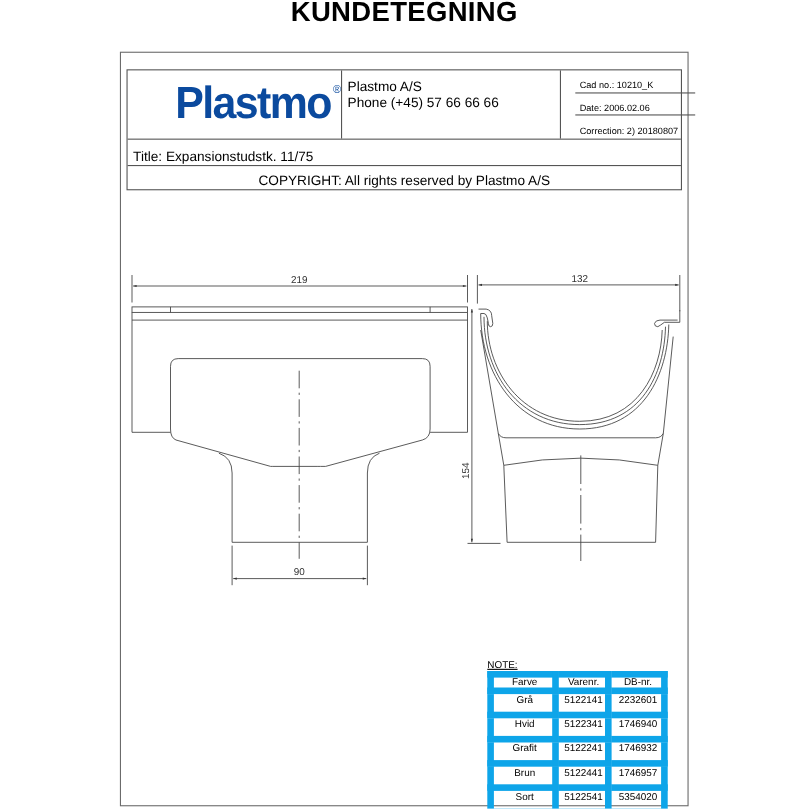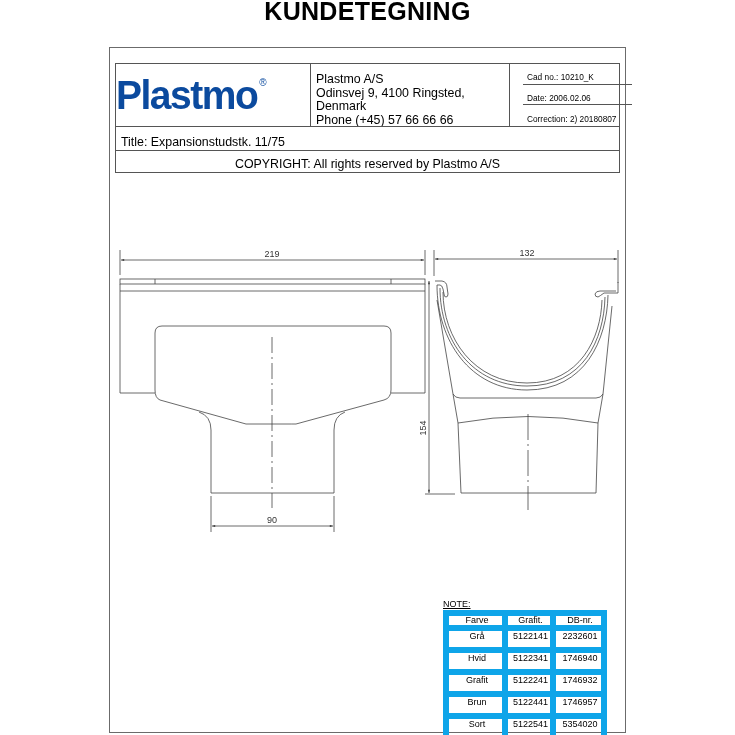--- a/index.html
+++ b/index.html
@@ -1,20 +1,20 @@
 <!DOCTYPE html>
 <html><head>
   <meta charset="utf-8">
   <style>
     html, body { margin: 0; padding: 0; background: #ffffff; }
     body { width: 735px; height: 735px; position: relative; overflow: hidden; font-family: "Liberation Sans", sans-serif; color: #000; }
     .page-heading { position: absolute; left: 0; top: 0; width: 735px; text-align: center; font-weight: bold; font-size: 25px; line-height: 22px; letter-spacing: 0.3px; }
     .outer-frame { position: absolute; left: 109px; top: 47px; width: 517px; height: 686px; border: 1px solid #6b6b6b; box-sizing: border-box; }
     .title-block { position: absolute; left: 115px; top: 63px; width: 505px; height: 110px; border: 1px solid #555; box-sizing: border-box; }
-    .tb-logo-cell { position: absolute; left: 0; top: 0; width: 194px; height: 62px; border-right: 1px solid #555; display: flex; align-items: center; justify-content: flex-start; }
+    .tb-logo-cell { position: absolute; left: 0; top: 0; width: 194px; height: 62px; border-right: 1px solid #555; display: flex; align-items: center; justify-content: flex-end; }
     .logo { font-family: "Liberation Sans", sans-serif; font-weight: bold; font-size: 39px; color: #0b4a9e; letter-spacing: -1.5px; transform: scaleY(1.05); }
     .logo sup { font-size: 10px; font-weight: normal; vertical-align: 22px; letter-spacing: 0; margin-left: 2px; }
     .tb-company-cell { position: absolute; left: 194px; top: 0; width: 200px; height: 62px; border-right: 1px solid #555; padding: 9px 3px 0 6px; box-sizing: border-box; font-size: 12.4px; line-height: 13.5px; }
     .tb-meta-cell { position: absolute; left: 394px; top: 0; width: 109px; height: 62px; }
     .meta-row { position: absolute; left: 13px; width: 109px; border-bottom: 1px solid #555; font-size: 8.3px; padding-left: 4px; box-sizing: border-box; }
     .meta-row.r1 { top: 0; height: 21px; padding-top: 8px; }
     .meta-row.r2 { top: 21px; height: 20px; padding-top: 8px; }
     .meta-row.r3 { top: 41px; height: 21px; padding-top: 9px; border-bottom: none; }
     .tb-title-row { position: absolute; left: 0; top: 62px; width: 503px; height: 24px; border-top: 1px solid #555; font-size: 12.4px; padding: 8px 0 0 5px; box-sizing: border-box; }
     .tb-copyright-row { position: absolute; left: 0; top: 86px; width: 503px; height: 22px; border-top: 1px solid #555; font-size: 12.4px; font-weight: normal; text-align: center; padding-top: 6px; box-sizing: border-box; }
@@ -35,21 +35,20 @@
 <div class="page-heading">KUNDETEGNING</div>
 
 <div class="outer-frame"></div>
 
 <div class="title-block">
   <div class="tb-logo-cell">
     <span class="logo"><span>Plastmo</span><sup>®</sup></span>
   </div>
   <div class="tb-company-cell">
     <div>Plastmo A/S</div>
-    <div>Odinsvej 9, 4100 Ringsted, Denmark</div>
     <div>Phone (+45) 57 66 66 66</div>
   </div>
   <div class="tb-meta-cell">
     <div class="meta-row r1">Cad no.: 10210_K</div>
     <div class="meta-row r2">Date: 2006.02.06</div>
     <div class="meta-row r3">Correction: 2) 20180807</div>
   </div>
   <div class="tb-title-row">Title: Expansionstudstk. 11/75</div>
   <div class="tb-copyright-row">COPYRIGHT: All rights reserved by Plastmo A/S</div>
 </div>
@@ -122,21 +121,21 @@
   <text x="272" y="523" text-anchor="middle">90</text>
   <text x="527" y="256" text-anchor="middle">132</text>
   <text x="0" y="0" text-anchor="middle" transform="translate(426,428) rotate(-90)">154</text>
 </svg>
 
 <div class="note-label">NOTE:</div>
 <table class="note-table">
   <thead>
     <tr>
       <th class="c1">Farve</th>
-      <th class="c2">Grafit.</th>
+      <th class="c2">Varenr.</th>
       <th class="c3">DB-nr.</th>
     </tr>
   </thead>
   <tbody>
     <tr>
       <td>Grå</td>
       <td>5122141</td>
       <td>2232601</td>
     </tr>
     <tr>

